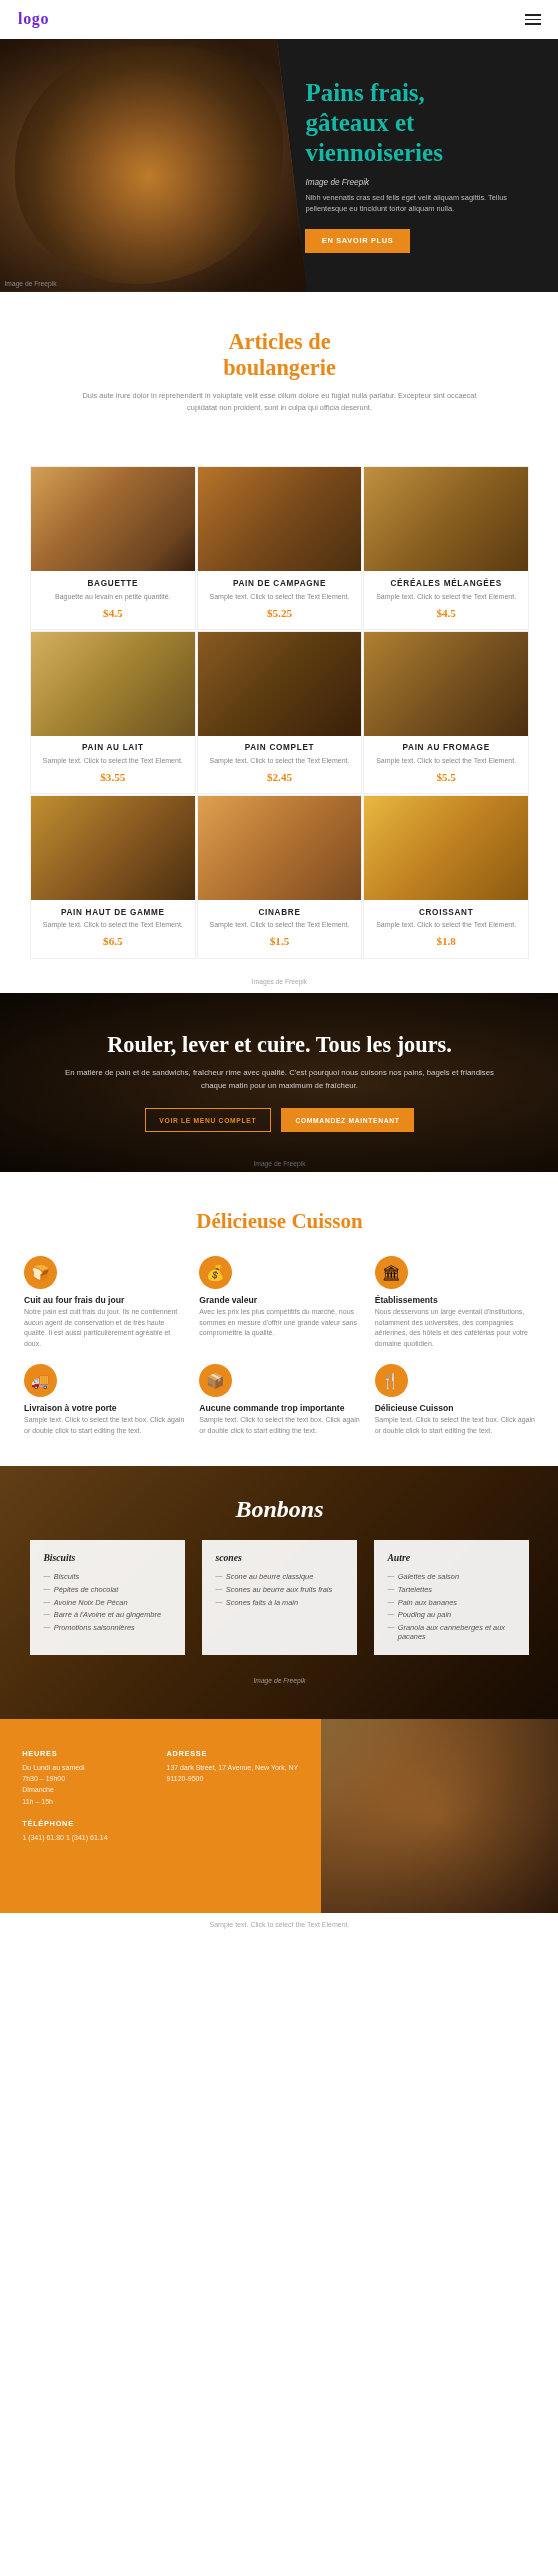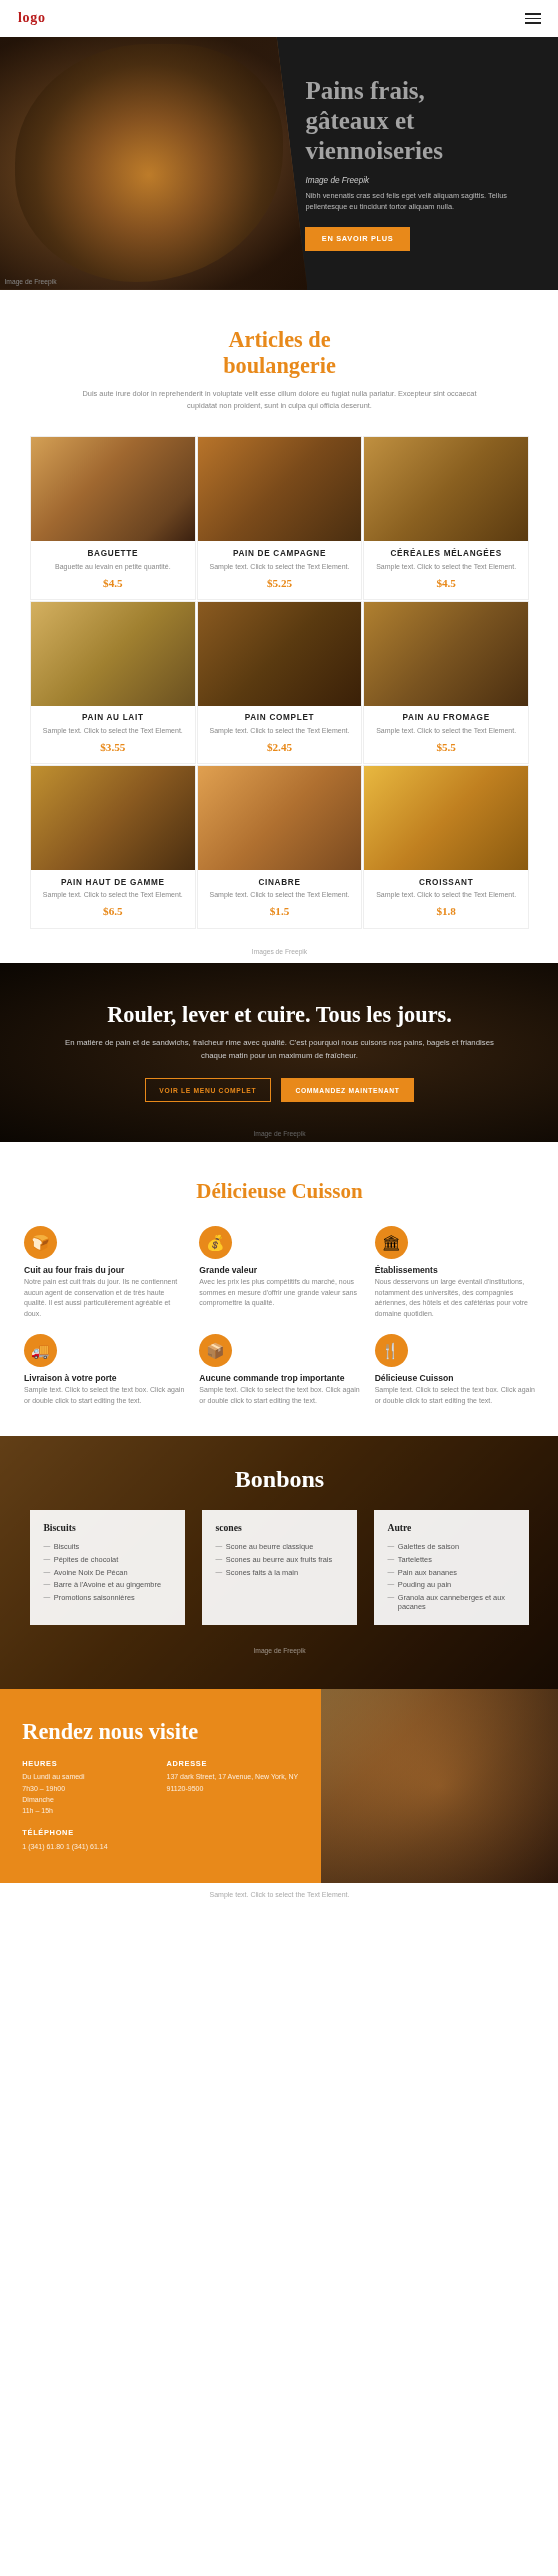--- a/index.html
+++ b/index.html
@@ -9,23 +9,23 @@
     .header {
       display: flex;
       justify-content: space-between;
       align-items: center;
       padding: 10.4px 18px;
       background: #fff;
       position: relative;
       z-index: 10;
     }
     .logo-text {
-      font-size: 14px;
-      font-weight: bold;
-      color: #b91c1c;
+      font-size: 16px;
+      font-weight: bold;
+      color: #6d28d9;
       font-family: serif;
       letter-spacing: 0.7px;
       text-align: center;
     }
     .hamburger-icon {
       display: flex;
       flex-direction: column;
       gap: 3px;
       cursor: pointer;
     }
@@ -74,21 +74,21 @@
       position: relative;
       z-index: 5;
       margin-left: 298px;
       padding: 30px 22.3px 30px 7.4px;
       color: #fff;
     }
     .hero-title {
       font-size: 25px;
       font-weight: bold;
       line-height: 1.2;
-      color: #a3a3a3;
+      color: #14b8a6;
       margin-bottom: 10.4px;
       font-family: Georgia, serif;
     }
     .hero-subtitle {
       font-size: 8.2px;
       color: #ccc;
       margin-bottom: 4.5px;
       font-style: italic;
       font-family: sans-serif;
     }
@@ -116,21 +116,21 @@
       bottom: 4.5px;
       left: 4.5px;
       font-size: 6.7px;
       color: #888;
       font-family: sans-serif;
     }
 
     
     .articles-section {
       background: #fff;
-      padding: 37px 30px 4px;
+      padding: 37px 30px 32px;
       text-align: center;
     }
     .section-title {
       font-size: 22.3px;
       font-weight: bold;
       color: #e8891a;
       font-family: Georgia, serif;
       margin-bottom: 9px;
     }
     .section-desc {
@@ -342,20 +342,21 @@
       color: #888;
       line-height: 1.5;
       font-family: sans-serif;
     }
 
     
     .bonbons-section {
       position: relative;
       min-height: 253px;
       overflow: hidden;
+      font-style: italic;
     }
     .bonbons-bg {
       position: absolute;
       inset: 0;
       background: linear-gradient(135deg, #c08030 0%, #7a4a10 40%, #3a2008 80%, #1a0e04 100%);
     }
     .bonbons-bg-overlay {
       position: absolute;
       inset: 0;
       background: rgba(20,10,2,0.55);
@@ -682,21 +683,20 @@
             <li>Granola aux canneberges et aux pacanes</li>
           </ul>
     </div>
       </div>
   </div>
   <p class="bonbons-credit">Image de Freepik</p>
 </section>
 
 <section class="visit-section">
   <div class="visit-content">
-    <h2 class="visit-title">Rendez nous visite</h2>
     <div class="visit-info-grid">
       <div class="visit-info-block">
         <div class="visit-info-label">HEURES</div>
         <div class="visit-info-text" id="hours-text">Du Lundi au samedi<br>7h30 – 19h00<br>Dimanche<br>11h – 15h</div>
       </div>
       <div class="visit-info-block">
         <div class="visit-info-label">ADRESSE</div>
         <div class="visit-info-text">137 dark Street, 17 Avenue,
 New York, NY 91120-9500</div>
       </div>

